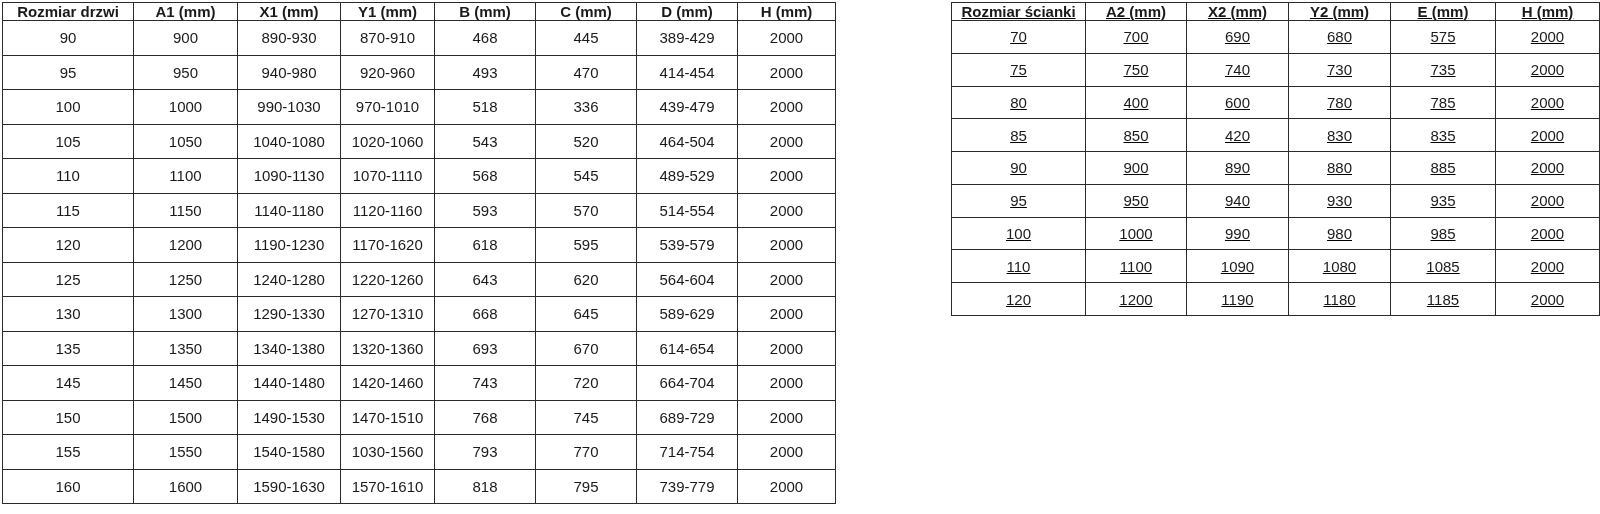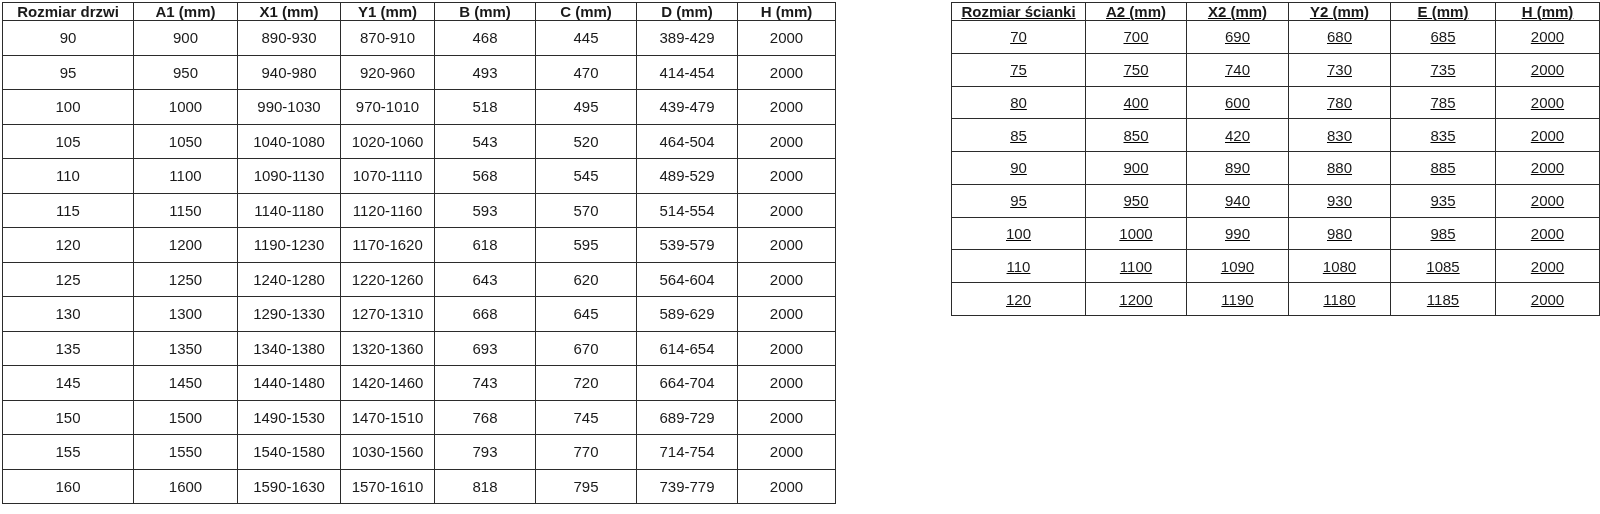--- a/index.html
+++ b/index.html
@@ -77,21 +77,21 @@
           <td>470</td>
           <td>414-454</td>
           <td>2000</td>
         </tr>
         <tr>
           <td>100</td>
           <td>1000</td>
           <td>990-1030</td>
           <td>970-1010</td>
           <td>518</td>
-          <td>495</td>
+          <td>336</td>
           <td>439-479</td>
           <td>2000</td>
         </tr>
         <tr>
           <td>105</td>
           <td>1050</td>
           <td>1040-1080</td>
           <td>1020-1060</td>
           <td>543</td>
           <td>520</td>
@@ -219,21 +219,21 @@
           <th>E (mm)</th>
           <th>H (mm)</th>
         </tr>
       </thead>
     <tbody>
         <tr>
           <td>70</td>
           <td>700</td>
           <td>690</td>
           <td>680</td>
-          <td>685</td>
+          <td>575</td>
           <td>2000</td>
         </tr>
         <tr>
           <td>75</td>
           <td>750</td>
           <td>740</td>
           <td>730</td>
           <td>735</td>
           <td>2000</td>
         </tr>

